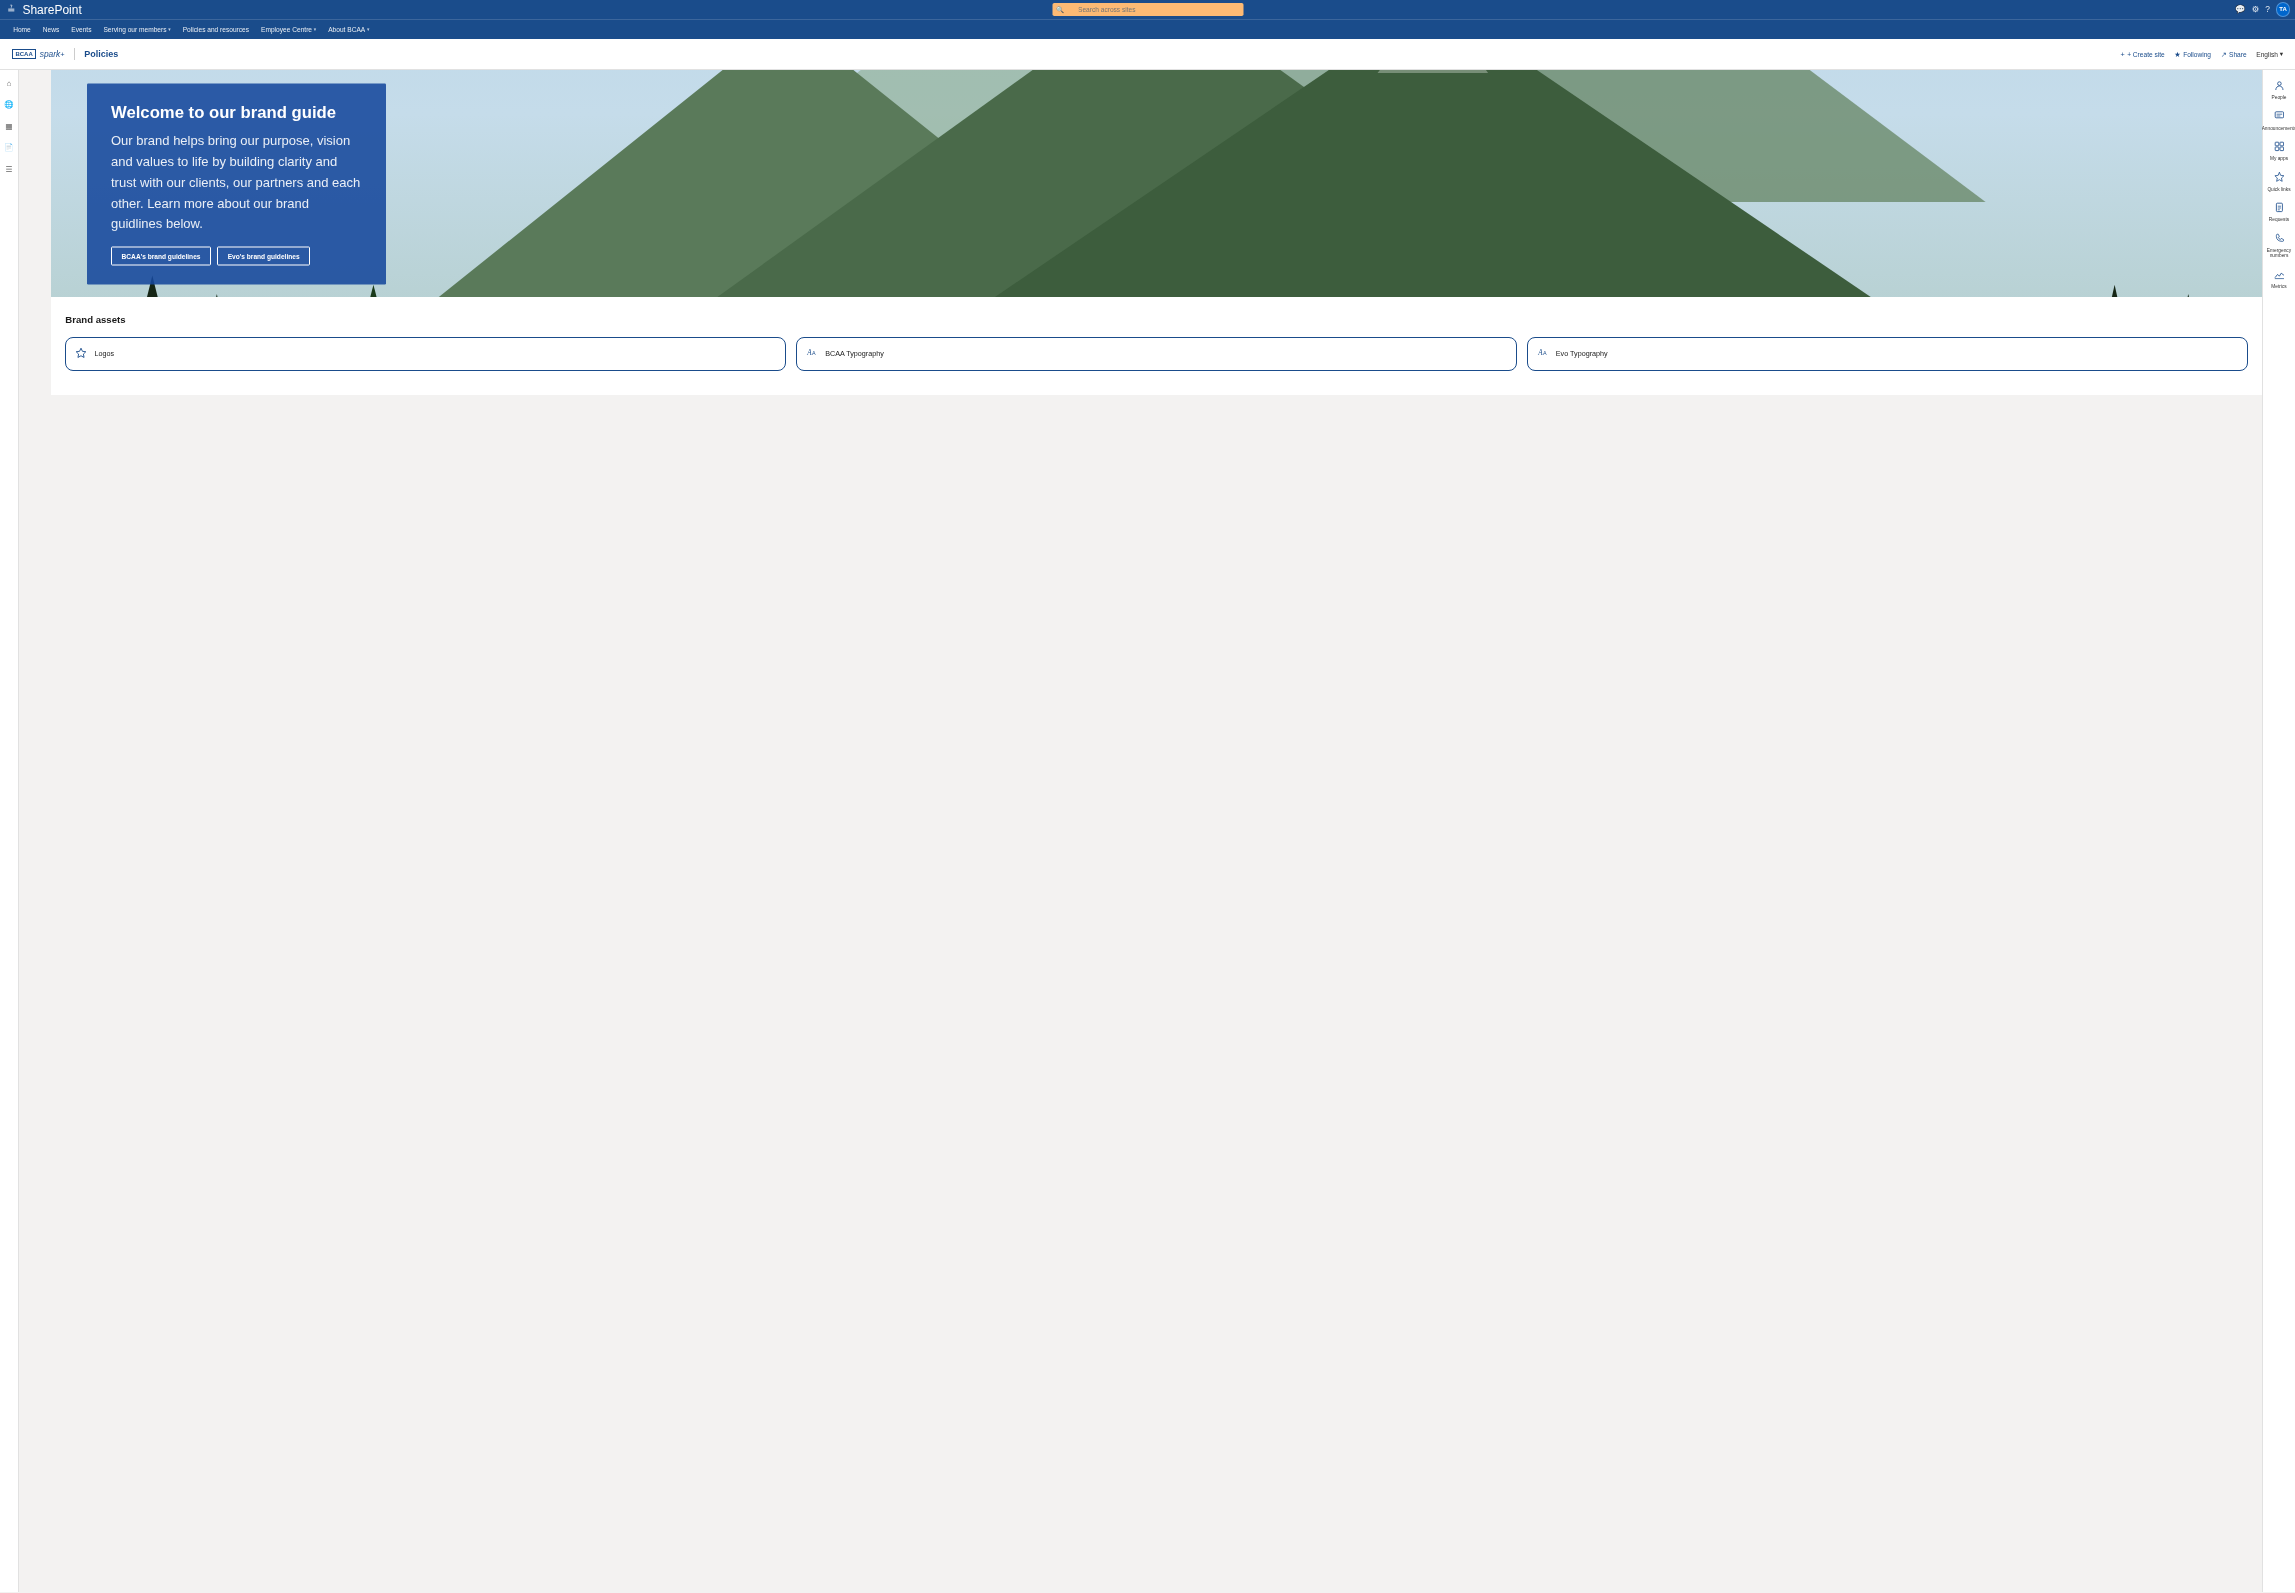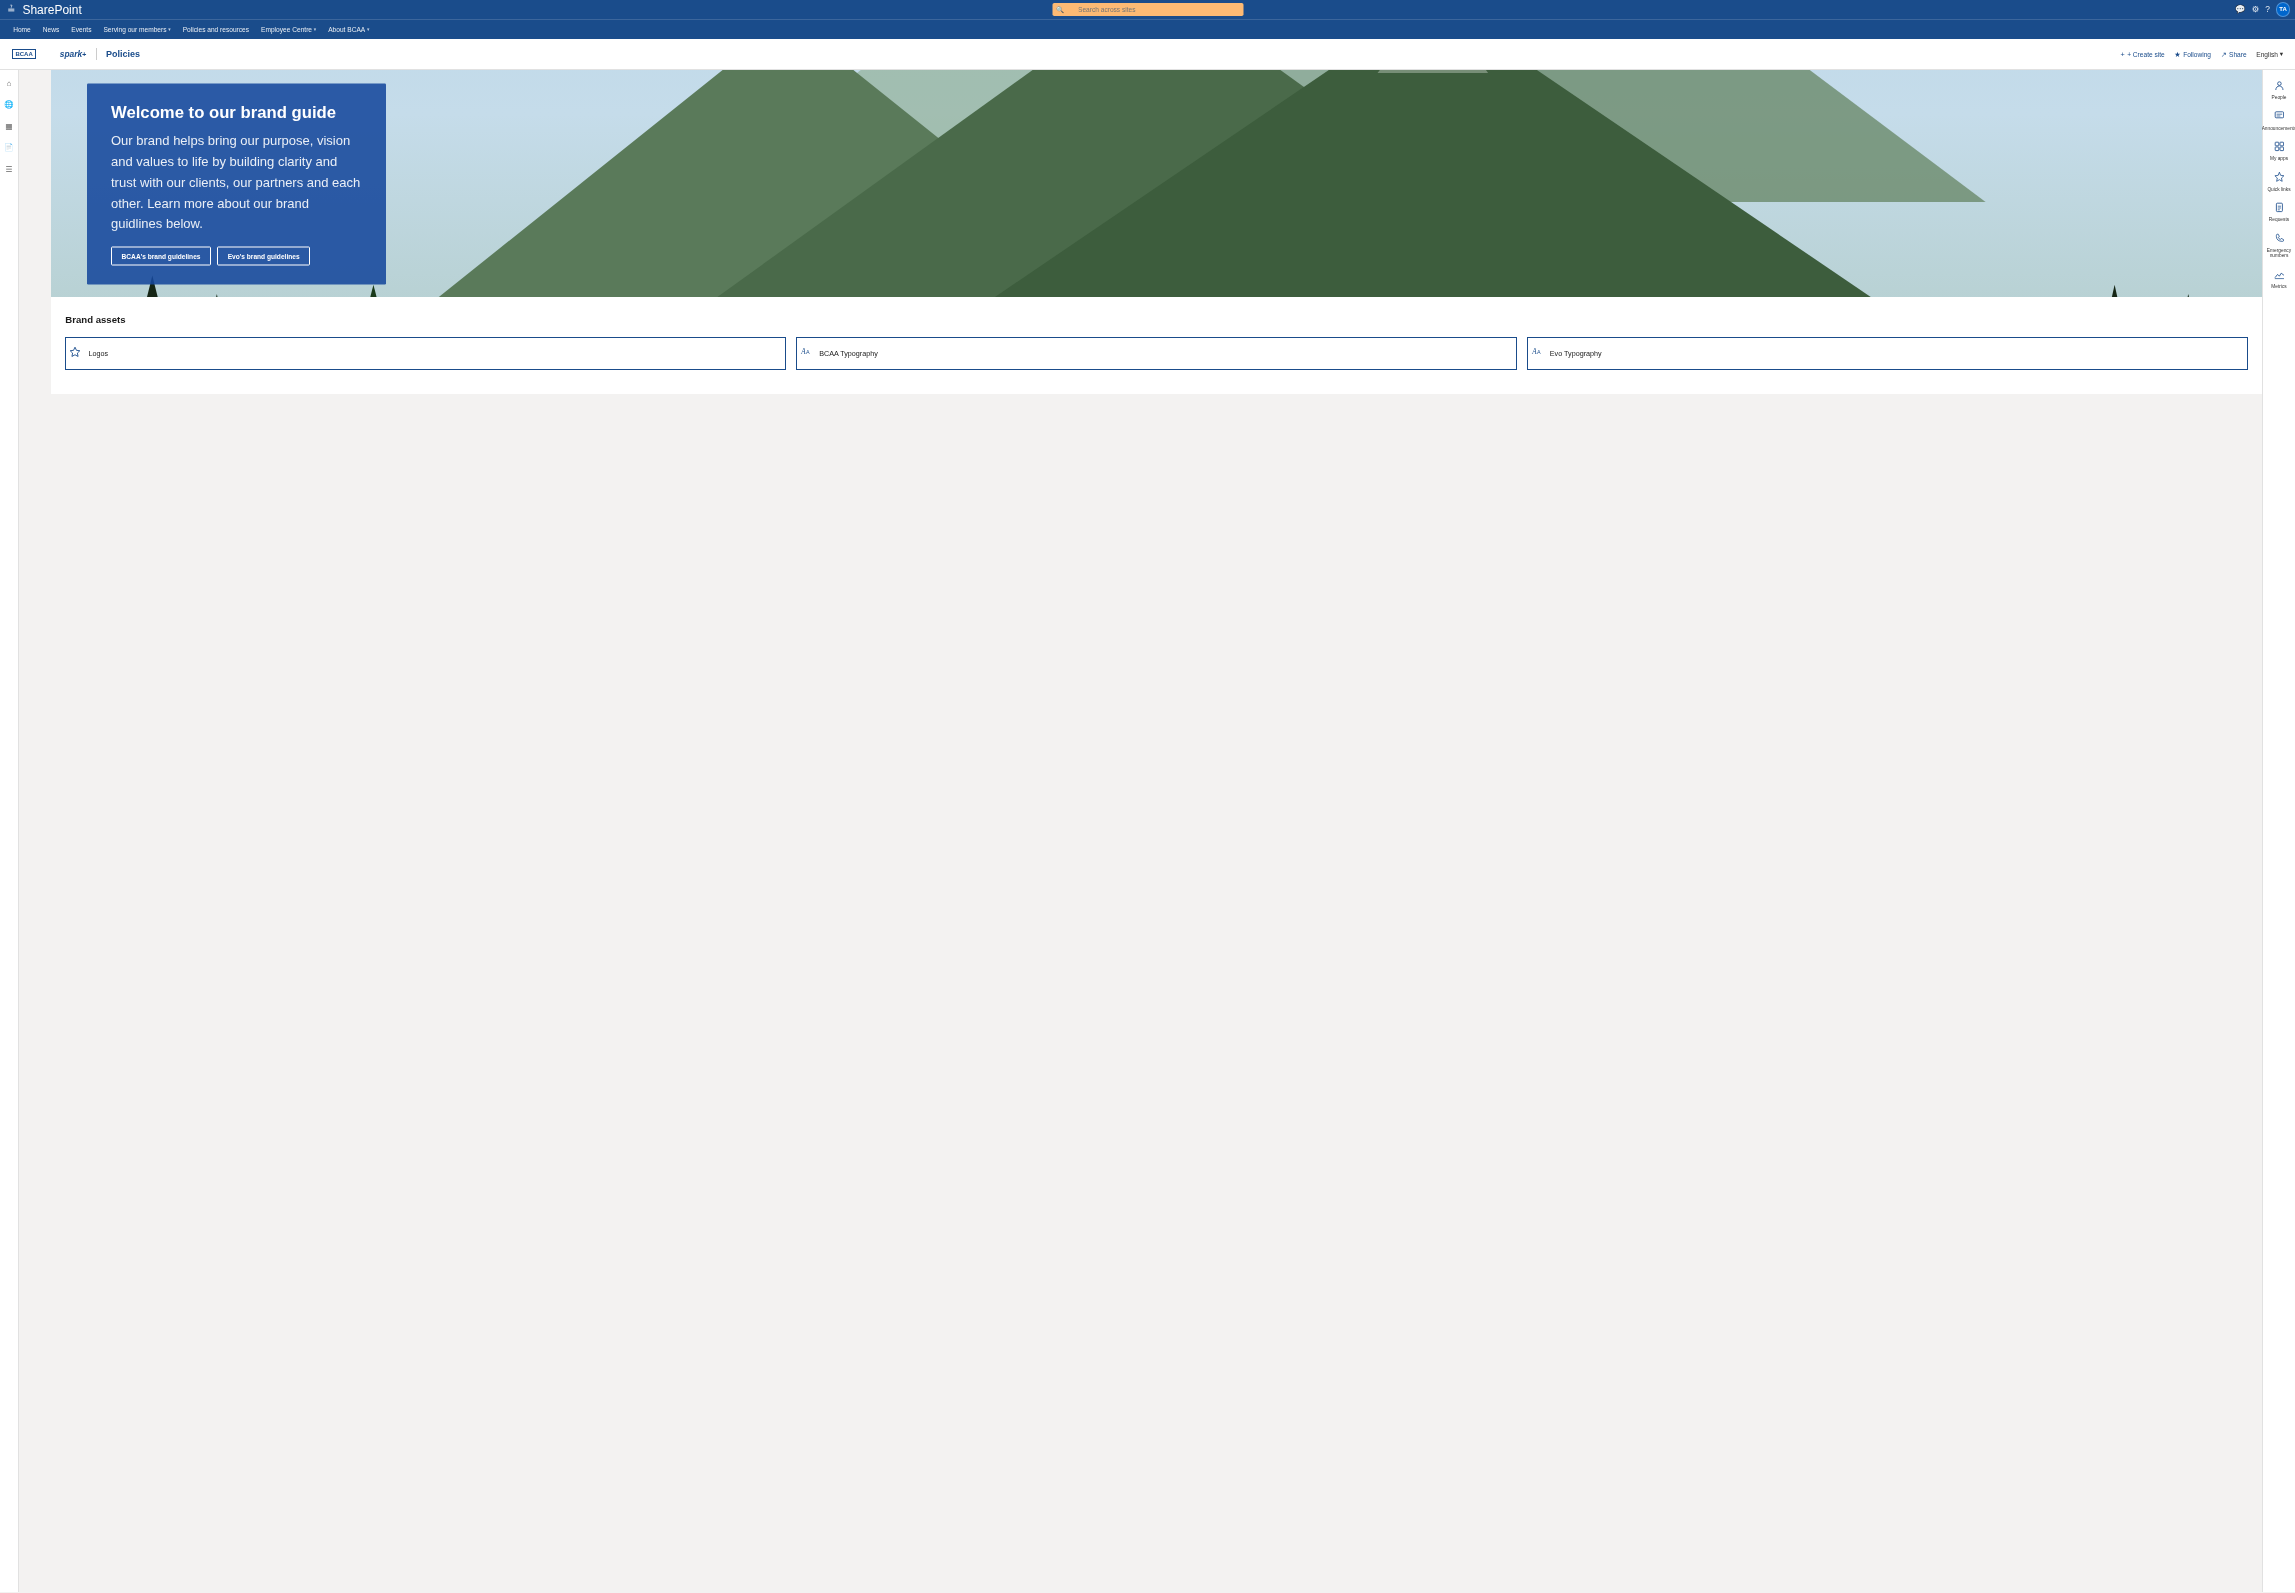--- a/index.html
+++ b/index.html
@@ -121,22 +121,21 @@
       color: #1a4c8b;
       font-size: 6px;
       font-weight: 900;
       padding: 1.2px 2.4px;
       line-height: 1;
     }
     .spark-text {
       font-style: italic;
       color: #1a4c8b;
       font-size: 8.4px;
-      font-weight: 700;
-      margin-left: 20px;
+      font-weight: 400;
     }
     .spark-plus { color: #1a4c8b; font-size: 7.2px; }
     .divider-line {
       width: 0.6px;
       height: 12px;
       background: #ccc;
       margin: 0 6px;
     }
     .intranet-title {
       font-size: 9px;
@@ -270,22 +269,22 @@
       color: #1a1a1a;
       margin-bottom: 12px;
     }
     .brand-cards {
       display: flex;
       gap: 9.6px;
     }
     .brand-card {
       flex: 1;
       border: 0.6px solid #1a4c8b;
-      border-radius: 0;
-      padding: 3px;
+      border-radius: 8px;
+      padding: 9px;
       display: flex;
       align-items: center;
       gap: 7.2px;
       cursor: pointer;
       min-height: 33px;
     }
     .brand-card-icon {
       font-size: 9.6px;
       color: #1a4c8b;
       flex-shrink: 0;

